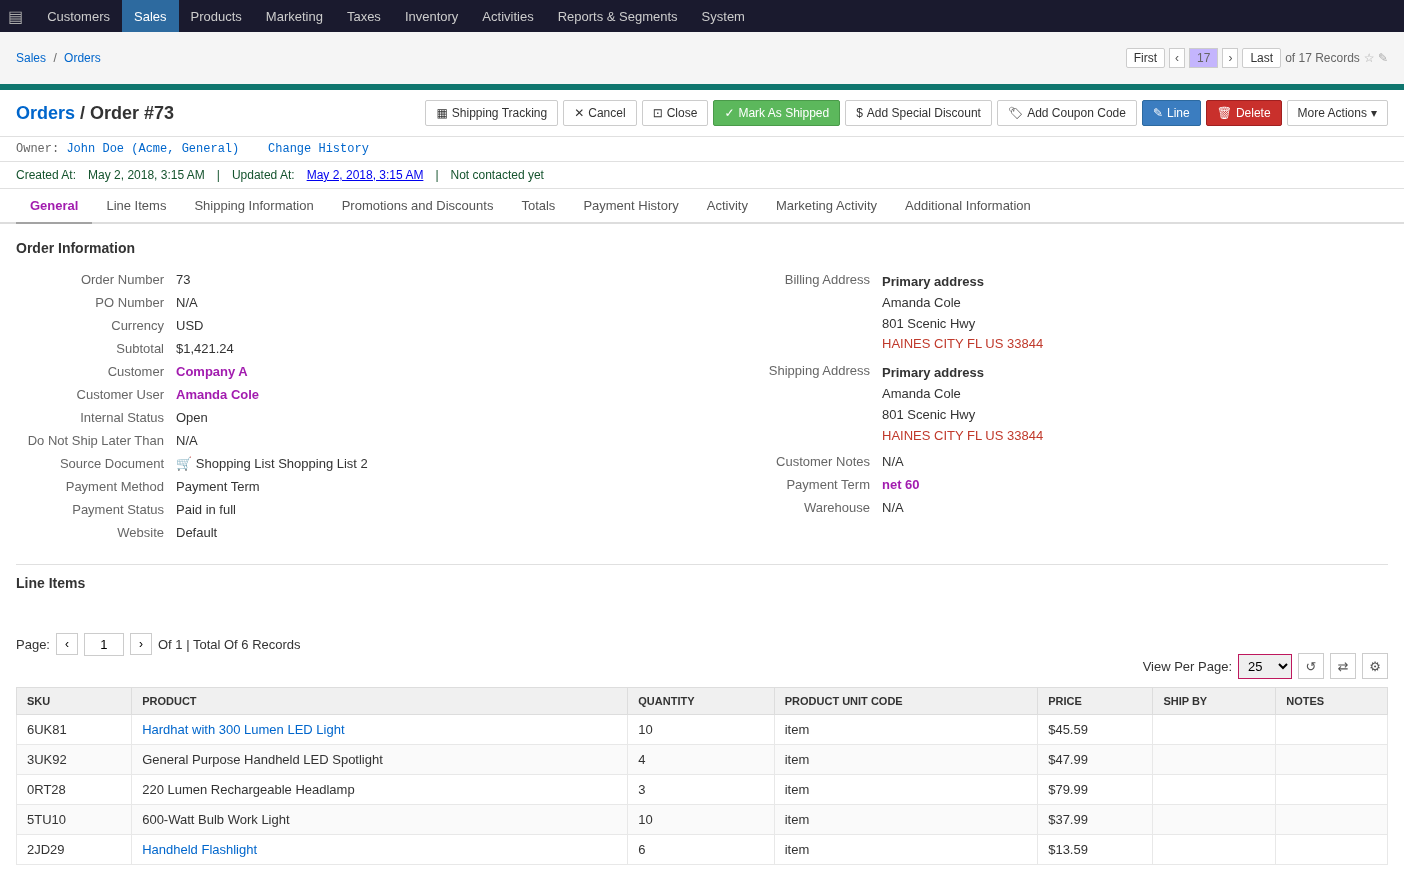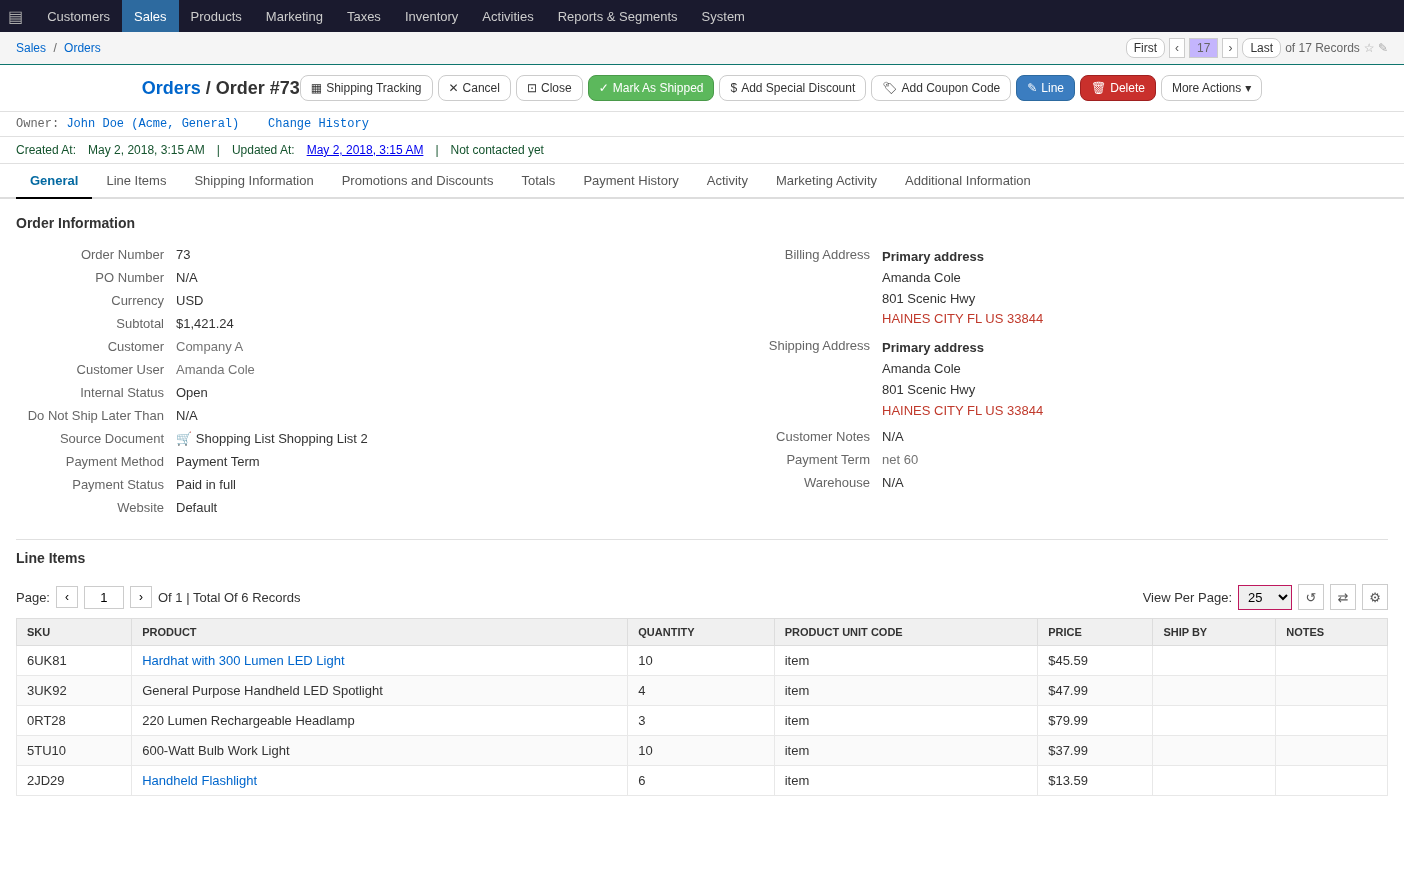--- a/index.html
+++ b/index.html
@@ -26,22 +26,22 @@
       display: flex;
       align-items: center;
       cursor: pointer;
       font-size: 13px;
     }
     .top-nav .nav-item.active { background: #2d6a9f; color: #fff; }
 
     
     .breadcrumb-bar {
       background: #f5f5f5;
-      padding: 6px 16px;
-      border-bottom: 1px solid #0f766e;
+      padding: 16px 16px;
+      border-bottom: 6px solid #0f766e;
       font-size: 12px;
       color: #666;
       display: flex;
       align-items: center;
       justify-content: space-between;
     }
     .breadcrumb-bar .bread-links a { color: #0066cc; text-decoration: none; }
     .breadcrumb-bar .bread-links span { color: #666; margin: 0 4px; }
 
     
@@ -72,42 +72,42 @@
       cursor: pointer;
       color: #555;
     }
     .star-icons { display: flex; gap: 4px; color: #aaa; }
 
     
     .page-header {
       padding: 10px 16px;
       display: flex;
       align-items: center;
-      justify-content: center;
+      justify-content: space-between;
       border-bottom: 1px solid #e0e0e0;
     }
     .page-header h1 {
       font-size: 18px;
       font-weight: bold;
       color: #333;
     }
     .page-header h1 a { color: #0066cc; text-decoration: none; }
     .action-buttons { display: flex; gap: 5px; flex-wrap: wrap; }
     .btn {
       padding: 5px 10px;
       font-size: 12px;
       cursor: pointer;
       border: 1px solid #ccc;
       background: #f8f8f8;
       color: #333;
       display: flex;
       align-items: center;
       gap: 4px;
       white-space: nowrap;
-      border-radius: 8px;
+      border-radius: 2px;
     }
     .btn.btn-primary { background: #3b7dc0; color: #fff; border-color: #2d6aa0; }
     .btn.btn-danger { background: #c9302c; color: #fff; border-color: #a02020; }
     .btn.btn-success { background: #5cb85c; color: #fff; border-color: #4a9a4a; }
     .btn.btn-default { background: #fff; border-color: #ccc; }
 
     
     .owner-bar {
       padding: 5px 16px;
       text-align: left;
@@ -137,22 +137,22 @@
     }
     .tab-item {
       padding: 9px 14px;
       cursor: pointer;
       font-size: 13px;
       color: #555;
       border-bottom: 2px solid transparent;
       margin-bottom: -2px;
     }
     .tab-item.active {
-      color: #0369a1;
-      border-bottom: 2px solid #000000;
+      color: #a21caf;
+      border-bottom: 2px solid #a3a3a3;
       font-weight: bold;
     }
 
     
     .order-info-section {
       padding: 16px;
     }
     .section-title {
       font-size: 14px;
       font-weight: bold;
@@ -175,21 +175,21 @@
       width: 160px;
       text-align: right;
       color: #666;
       padding-right: 12px;
       flex-shrink: 0;
     }
     .info-value {
       color: #333;
       flex: 1;
     }
-    .info-value a { color: #737373; text-decoration: none; }
+    .info-value a { color: #a21caf; text-decoration: none; font-weight: bold; }
     .info-value.address-block { line-height: 1.6; }
 
     
     .line-items-section {
       padding: 0 16px 16px;
     }
     .line-items-title {
       font-size: 14px;
       font-weight: bold;
       color: #333;
@@ -208,20 +208,21 @@
       display: flex;
       align-items: center;
       gap: 6px;
       font-size: 13px;
     }
     .table-pagination .page-controls {
       display: flex;
       align-items: center;
       gap: 6px;
       font-size: 13px;
+      margin-top: 44px;
     }
     .table-pagination button {
       border: 1px solid #ccc;
       background: #fff;
       padding: 3px 8px;
       cursor: pointer;
       font-size: 12px;
     }
     .table-pagination input {
       width: 40px;

